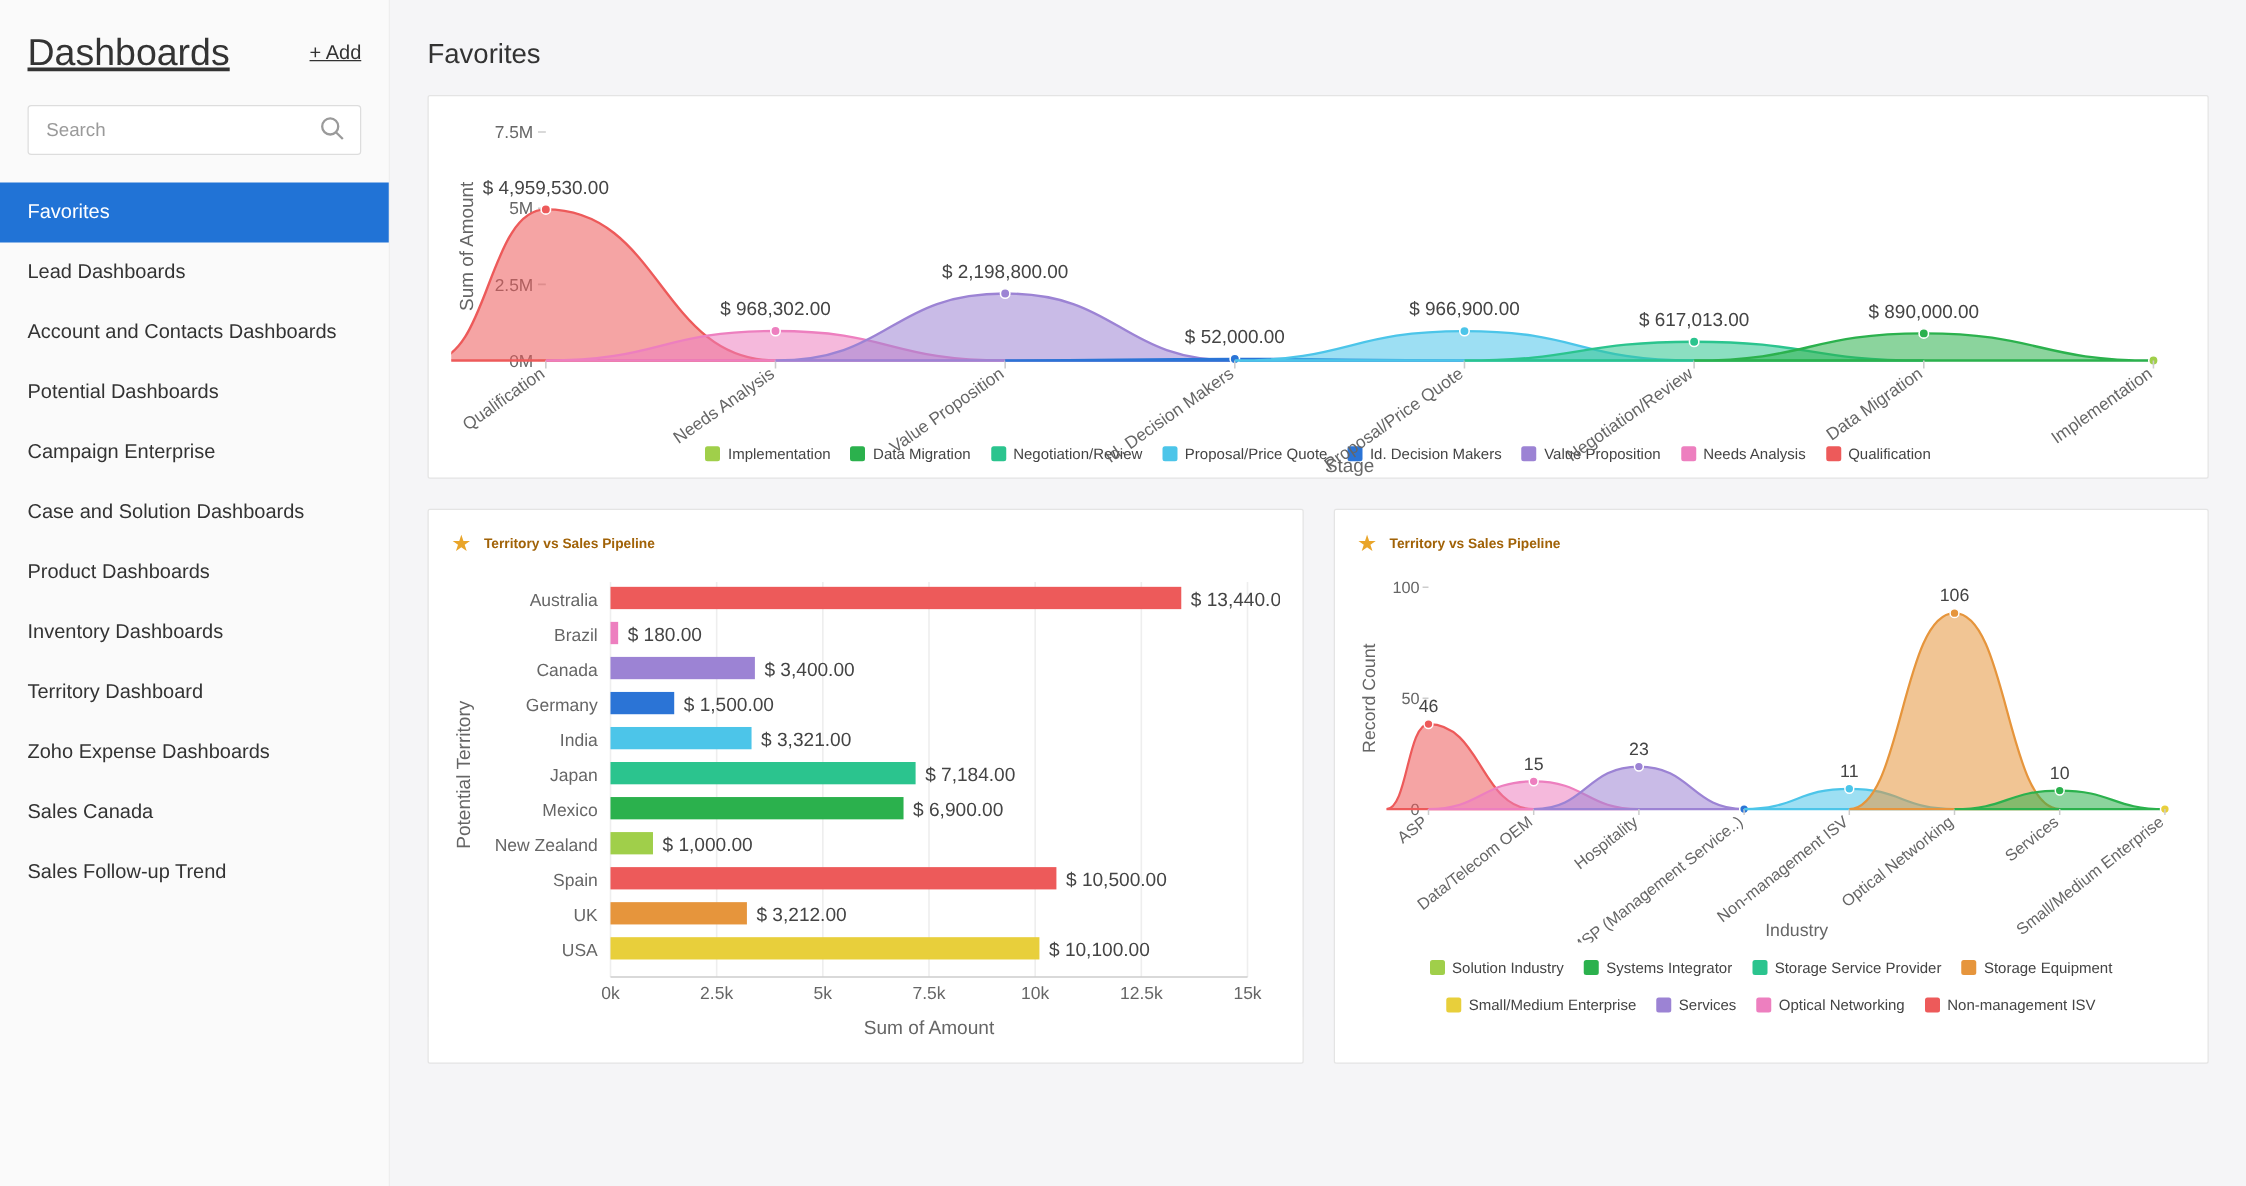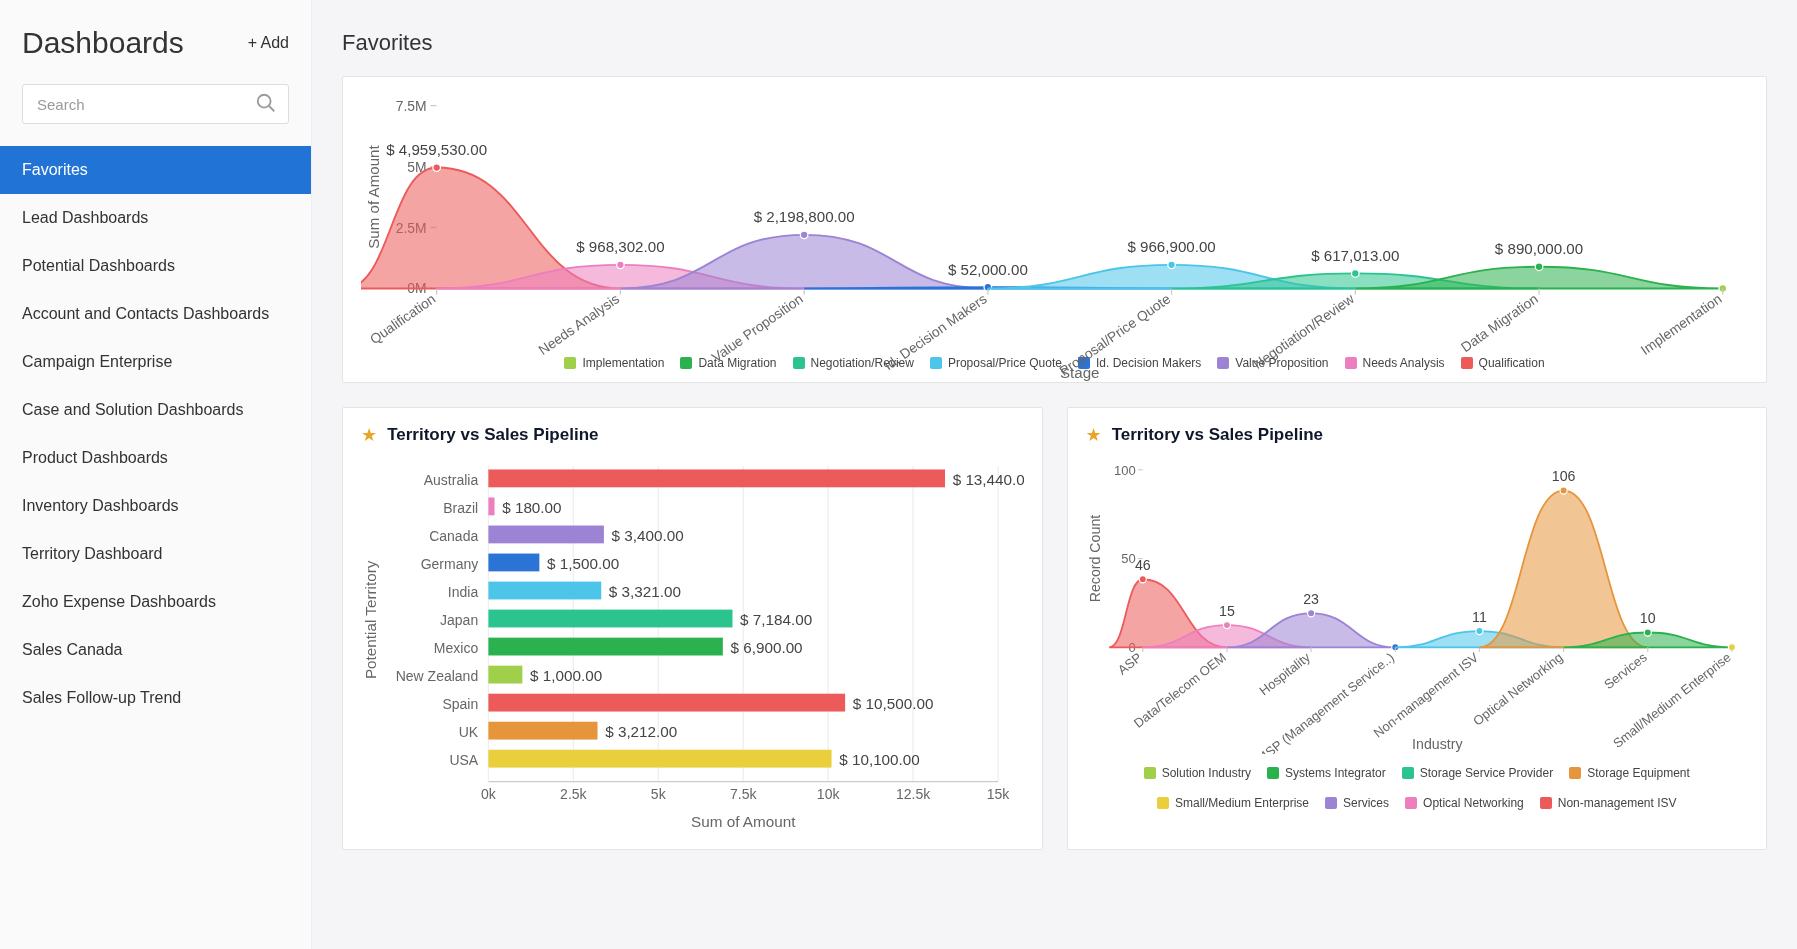--- a/index.html
+++ b/index.html
@@ -1,37 +1,37 @@
 <!DOCTYPE html>
 <html><head>
 <meta charset="utf-8">
 <style>
 * { box-sizing: border-box; margin: 0; padding: 0; }
 body { font-family: "Segoe UI", Arial, sans-serif; background: #f5f5f7; color: #333; }
 .layout { display: flex; min-height: 949px; }
 
 
 .sidebar { width: 312px; background: #fafafa; padding: 26px 0 0 0; border-right: 1px solid #eee; }
-.sb-head { display: flex; align-items: center; justify-content: space-between; padding: 0 22px 18px 22px; }
+.sb-head { display: flex; align-items: center; justify-content: space-between; padding: 0 22px 18px 22px; text-decoration: underline; }
 .sb-title { font-size: 30px; font-weight: 400; color: #333; }
 .sb-add { font-size: 16px; color: #333; cursor: pointer; }
 .sb-search { margin: 6px 22px 22px 22px; position: relative; }
 .sb-search input { width: 100%; height: 40px; border: 1px solid #ddd; border-radius: 3px; padding: 0 40px 0 14px; font-size: 15px; color: #0369a1; background: #fff; }
 .sb-search input::placeholder { color: #9a9a9a; }
 .sb-search .si { position: absolute; right: 12px; top: 8px; color: #9a9a9a; }
 .sb-item { padding: 15px 22px; font-size: 16px; color: #333; cursor: pointer; }
 .sb-item.active { background: #2173d6; color: #fff; }
 
 
 .main { flex: 1; padding: 30px 30px 30px 30px; }
 .pg-title { font-size: 22px; font-weight: 400; margin-bottom: 20px; color: #333; }
 .card { background: #fff; border: 1px solid #e4e4e4; border-radius: 2px; padding: 16px 18px 12px 18px; margin-bottom: 24px; }
 .card-head { display: flex; align-items: center; gap: 10px; margin-bottom: 12px; }
 .star { color: #e9a52a; font-size: 18px; }
-.card-title { font-size: 17px; font-weight: 600; color: #0f172a; }
+.card-title { font-size: 11px; font-weight: 600; color: #a16207; }
 .row { display: flex; gap: 24px; }
 .row .card { flex: 1; }
 
 
 .chart1 { position: relative; height: 255px; }
 .chart1 svg { display: block; }
 .axis-label { font-size: 12px; fill: #666; }
 .tick-label { font-size: 11px; fill: #666; }
 .xcat { font-size: 11px; fill: #666; }
 .datalabel { font-size: 12px; fill: #444; }
@@ -54,22 +54,22 @@
       <span class="si">
         <svg width="22" height="22" viewBox="0 0 24 24" fill="none" stroke="currentColor" stroke-width="2">
             <circle cx="10" cy="10" r="7"></circle>
             <line x1="21" y1="21" x2="15" y2="15"></line>
           </svg>
       </span>
     </div>
     <nav id="sb-nav">
         <div class="sb-item active">Favorites</div>
         <div class="sb-item">Lead Dashboards</div>
+        <div class="sb-item">Account and Contacts Dashboards</div>
         <div class="sb-item">Potential Dashboards</div>
-        <div class="sb-item">Account and Contacts Dashboards</div>
         <div class="sb-item">Campaign Enterprise</div>
         <div class="sb-item">Case and Solution Dashboards</div>
         <div class="sb-item">Product Dashboards</div>
         <div class="sb-item">Inventory Dashboards</div>
         <div class="sb-item">Territory Dashboard</div>
         <div class="sb-item">Zoho Expense Dashboards</div>
         <div class="sb-item">Sales Canada</div>
         <div class="sb-item">Sales Follow-up Trend</div>
       </nav>
   </aside>

